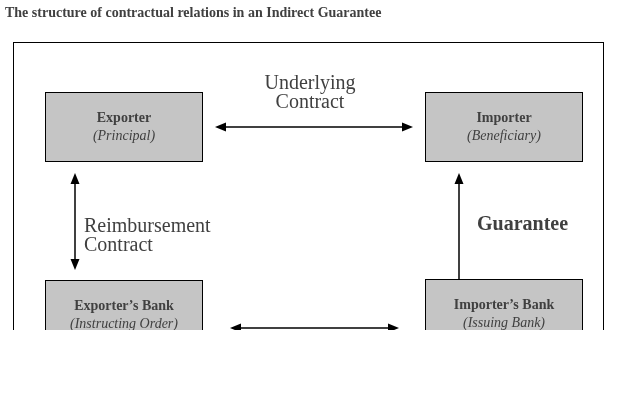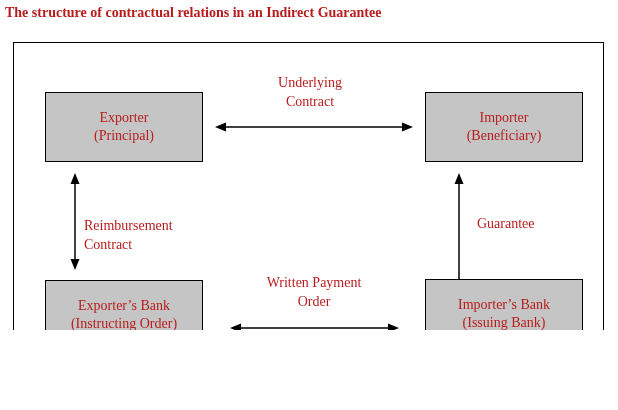--- a/index.html
+++ b/index.html
@@ -2,21 +2,21 @@
 <html><head>
 <meta charset="utf-8">
 <style>
   html, body { margin: 0; padding: 0; background: #ffffff; }
   .page {
     position: relative;
     width: 618px;
     height: 330px;
     background: #ffffff;
     font-family: "Liberation Serif", serif;
-    color: #b91c1c;
+    color: #404040;
     overflow: hidden;
   }
   .title {
     position: absolute;
     left: 5px;
     top: 4px;
     font-size: 14px;
     font-weight: bold;
     line-height: 18px;
     white-space: nowrap;
@@ -39,36 +39,36 @@
     background: #C5C5C5;
     border: 1.5px solid #000000;
     display: flex;
     flex-direction: column;
     justify-content: center;
     align-items: center;
     text-align: center;
     font-size: 14px;
     line-height: 18px;
   }
-  .node-name { font-weight: normal; }
-  .node-role { font-weight: normal; }
+  .node-name { font-weight: bold; }
+  .node-role { font-weight: normal; font-style: italic; }
   .node-exporter       { left: 45px;  top: 92px;  }
   .node-importer       { left: 425px; top: 92px;  }
   .node-exporters-bank { left: 45px;  top: 280px; text-align: right; }
   .node-importers-bank { left: 425px; top: 279px; }
   .arrow-label {
     position: absolute;
-    font-size: 14px;
+    font-size: 20px;
     line-height: 19px;
   }
   .arrow-label span { display: block; }
   .label-underlying { left: 260px; top: 73px;  width: 100px; text-align: center; }
   .label-reimburse  { left: 84px;  top: 216px; text-align: left; }
   .label-written    { left: 244px; top: 273px; width: 140px; text-align: center; }
-  .label-guarantee  { left: 477px; top: 214px; text-align: left; }
+  .label-guarantee  { left: 477px; top: 214px; text-align: left; font-weight: bold; }
   .overlay {
     position: absolute;
     left: 0;
     top: 0;
     pointer-events: none;
   }
   .overlay line { stroke: #000000; stroke-width: 1.5; }
   .overlay polygon { fill: #000000; stroke: none; }
 </style>
 </head>
@@ -103,24 +103,20 @@
   <div class="arrow-label label-underlying">
     <span>Underlying</span>
     <span>Contract</span>
   </div>
 
   <div class="arrow-label label-reimburse">
     <span>Reimbursement</span>
     <span>Contract</span>
   </div>
 
-  <div class="arrow-label label-written">
-    <span>Written Payment</span>
-    <span>Order</span>
-  </div>
 
   <div class="arrow-label label-guarantee">
     <span>Guarantee</span>
   </div>
 
   <svg class="overlay" width="618" height="410" viewBox="0 0 618 410">
     <g>
       <line x1="224" y1="127" x2="404" y2="127"></line>
       <polygon points="215,127 226,122.5 226,131.5"></polygon>
       <polygon points="413,127 402,122.5 402,131.5"></polygon>

